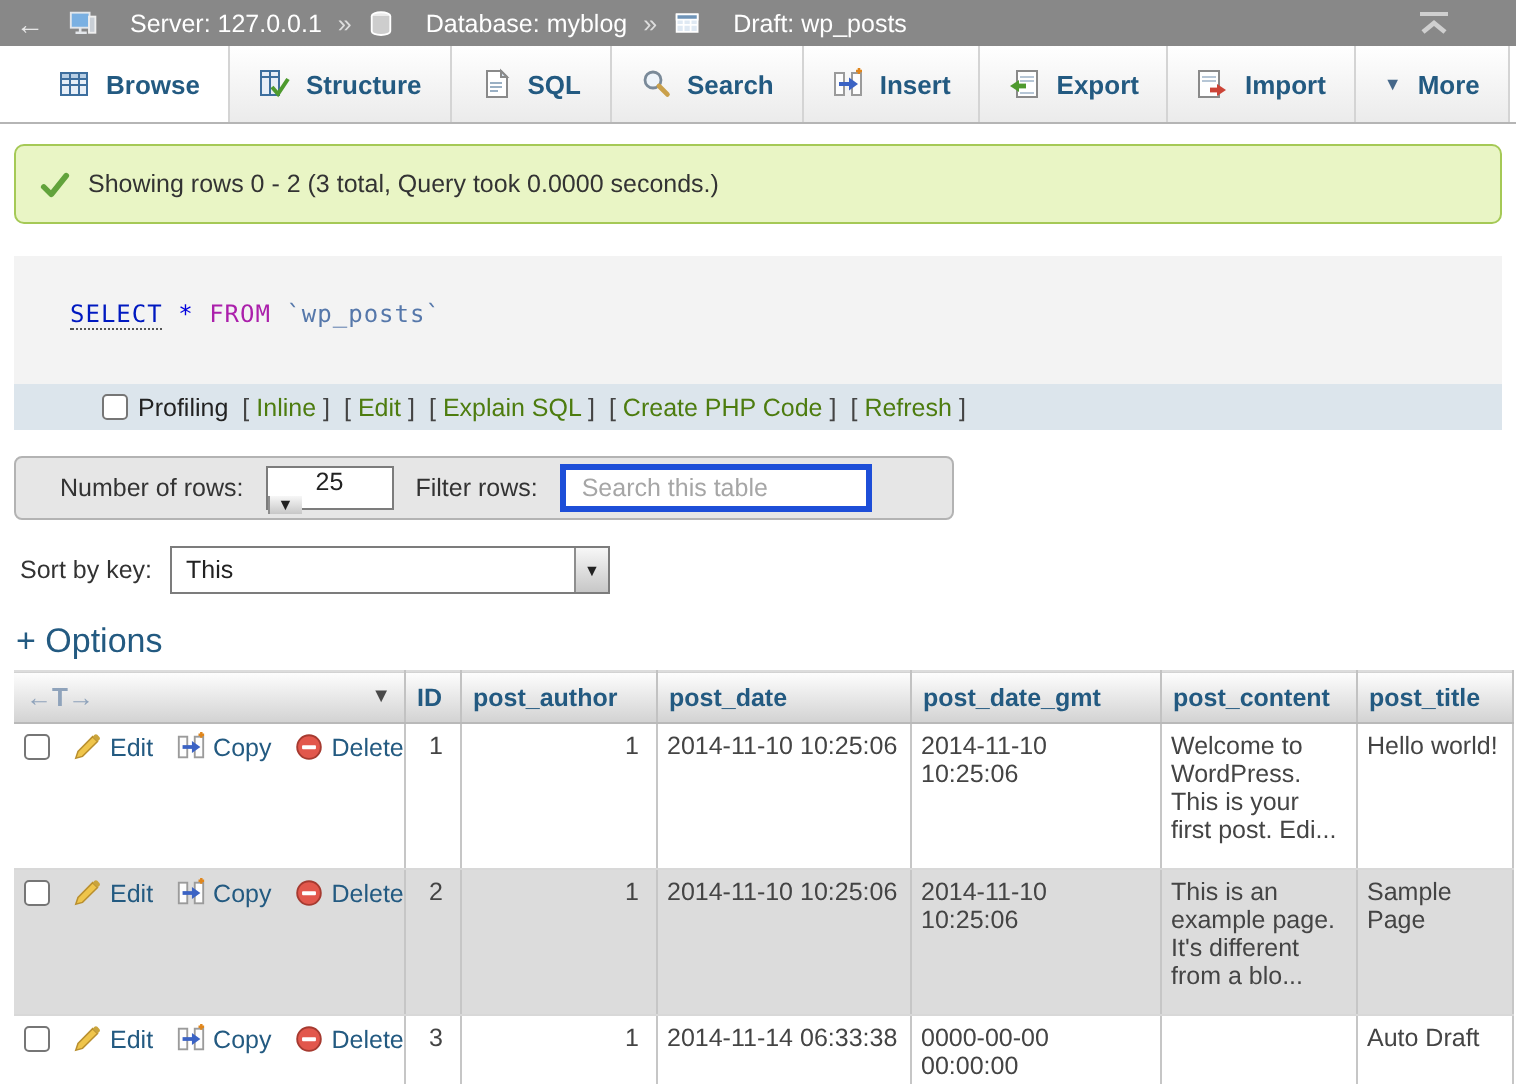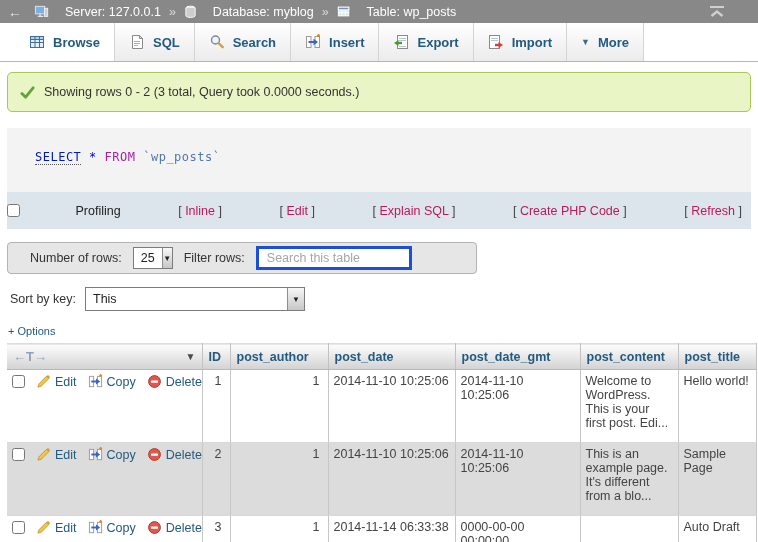--- a/index.html
+++ b/index.html
@@ -30,45 +30,45 @@
     font-size:12.5px; color:#333;text-align:center; }
 
   
   .sqlbox { margin:16px 7px 0; }
   .sql-query { background:#f3f3f3; height:64px; padding:22px 0 0 28px;
     font-family:"DejaVu Sans Mono", monospace; font-size:12px; letter-spacing:.5px; }
   .kw-select { color:#0019c0; border-bottom:1px dotted #555; cursor:pointer; }
   .sql-star { color:#0000dd; }
   .kw-from { color:#ab1fab; }
   .sql-table { color:#5577aa; }
-  .profilingbar { background:#dce5ec; height:37px; display:flex; align-items:center;
-    justify-content:space-between; padding-right:9px; font-size:12.5px; color:#222; }
+  .profilingbar { background:#dce5ec; height:23px; display:flex; align-items:center;
+    justify-content:flex-start; padding-right:9px; font-size:12.5px; color:#222;padding-left:44px; }
   .profilingbar input { margin-right:5px; }
   .pf-group { margin-left:7px; }
   .bkt { color:#444; }
-  .pf-link { color:#be185d; cursor:pointer; }
+  .pf-link { color:#4d7c0f; cursor:pointer; }
 
   
   .numrows { margin:13px 0 0 7px; width:470px; height:32px; background:#e6e6e6;
     border:1px solid #b3b3b3; border-radius:4px; display:flex; align-items:center;
     padding:0 12px 0 22px; font-size:12.5px; gap:11px; }
   .wsel { display:inline-flex; align-items:center; background:#fff;
     border:1px solid #7c7c7c; height:22px; cursor:pointer; }
   .wsel .v { padding:0 7px; flex:1; color:#222; }
   .wsel .b { width:17px; align-self:stretch; border-left:1px solid #8e8e8e;
     background:linear-gradient(#f7f7f7,#c7c7c7); display:flex; align-items:center;
     justify-content:center; font-size:8px; color:#222; }
-  .sel-rows { width:40px; }
+  .sel-rows { width:64px;flex-direction:column; }
   .sel-sort { width:220px; height:24px; }
   .filter-input { width:156px; height:24px; border:3px solid #1d4ed8; padding:0 8px;
     font-size:12.5px; font-family:"Liberation Sans",sans-serif; color:#444; }
   .filter-input::placeholder { color:#a6a6a6; }
   .sortrow { margin:13px 0 0 10px; display:flex; align-items:center; gap:9px;
     font-size:12.5px; }
-  .options-link { margin:14px 0 0 8px; display:inline-block; font-size:11px;
+  .options-link { margin:14px 0 0 8px; display:inline-block; font-size:17px;
     color:#235a81; cursor:pointer; }
 
   
   table.grid { margin:4px 0 0 7px; width:749px; border-collapse:collapse;
     table-layout:fixed; font-size:12.5px; }
   .c-act{width:195px}.c-id{width:28px}.c-auth{width:98px}.c-date{width:127px}
   .c-gmt{width:125px}.c-cont{width:98px}.c-title{width:78px}
   th { height:26px; background:linear-gradient(#fdfdfd,#d2d2d2); color:#235a81;
     text-align:left; font-weight:bold; padding:4px 6px; border-right:1px solid #c2c2c2;
     border-top:1px solid #dcdcdc; border-bottom:1px solid #b9b9b9;
@@ -111,38 +111,46 @@
           </svg></span>
       <span>Database: myblog</span>
     </span>
     <span class="crumb-sep">»</span>
     <span class="crumb">
       <span class="icon"><svg width="14" height="14" viewBox="0 0 16 16">
             <rect x="1.5" y="2.5" width="12" height="10" fill="#dfe9f3" stroke="#fff"></rect>
             <rect x="1.5" y="2.5" width="12" height="3" fill="#6f94b8" stroke="#fff"></rect>
             <path d="M1.5 8.5h12M5.5 5.5v7M9.5 5.5v7" stroke="#fff" fill="none"></path>
           </svg></span>
-      <span>Table: wp_posts</span>
+      <span>Draft: wp_posts</span>
     </span>
   </div>
   <span class="collapse-btn"><svg width="18" height="13" viewBox="0 0 18 13">
         <path d="M2 2h14" stroke="#cfcfcf" stroke-width="2"></path>
         <path d="M3.5 11l5.5-4.5L14.5 11" stroke="#cfcfcf" stroke-width="2.4" fill="none"></path>
       </svg></span>
 </div>
 
 
 <div class="tabs">
   <div class="tab active">
     <span class="icon"><svg width="16" height="16" viewBox="0 0 16 16">
           <rect x="1.5" y="2.5" width="13" height="11" fill="#e7eef7" stroke="#3d6e9e"></rect>
           <rect x="1.5" y="2.5" width="13" height="3" fill="#b8cfe5" stroke="#3d6e9e"></rect>
           <path d="M1.5 8.5h13M6 2.5v11M10.5 2.5v11" stroke="#3d6e9e" fill="none"></path>
         </svg></span>
     <span>Browse</span>
+  </div>
+  <div class="tab">
+    <span class="icon"><svg width="16" height="16" viewBox="0 0 16 16">
+          <rect x="1.5" y="1.5" width="9" height="12" fill="#e7eef7" stroke="#3d6e9e"></rect>
+          <path d="M1.5 4.5h9M6 1.5v12" stroke="#3d6e9e" fill="none"></path>
+          <path d="M7 9.5l3 3.5 5-7.5" stroke="#4e9a2e" stroke-width="2" fill="none"></path>
+        </svg></span>
+    <span>Structure</span>
   </div>
   <div class="tab">
     <span class="icon"><svg width="16" height="16" viewBox="0 0 16 16">
           <path d="M3.5 1.5h7l3 3v10h-10z" fill="#fff" stroke="#8a8a8a"></path>
           <path d="M10.5 1.5v3h3z" fill="#d8e4f0" stroke="#8a8a8a"></path>
           <path d="M5 7.5h6M5 9.5h6M5 11.5h4" stroke="#9ab0c4" fill="none"></path>
         </svg></span>
     <span>SQL</span>
   </div>
   <div class="tab">

